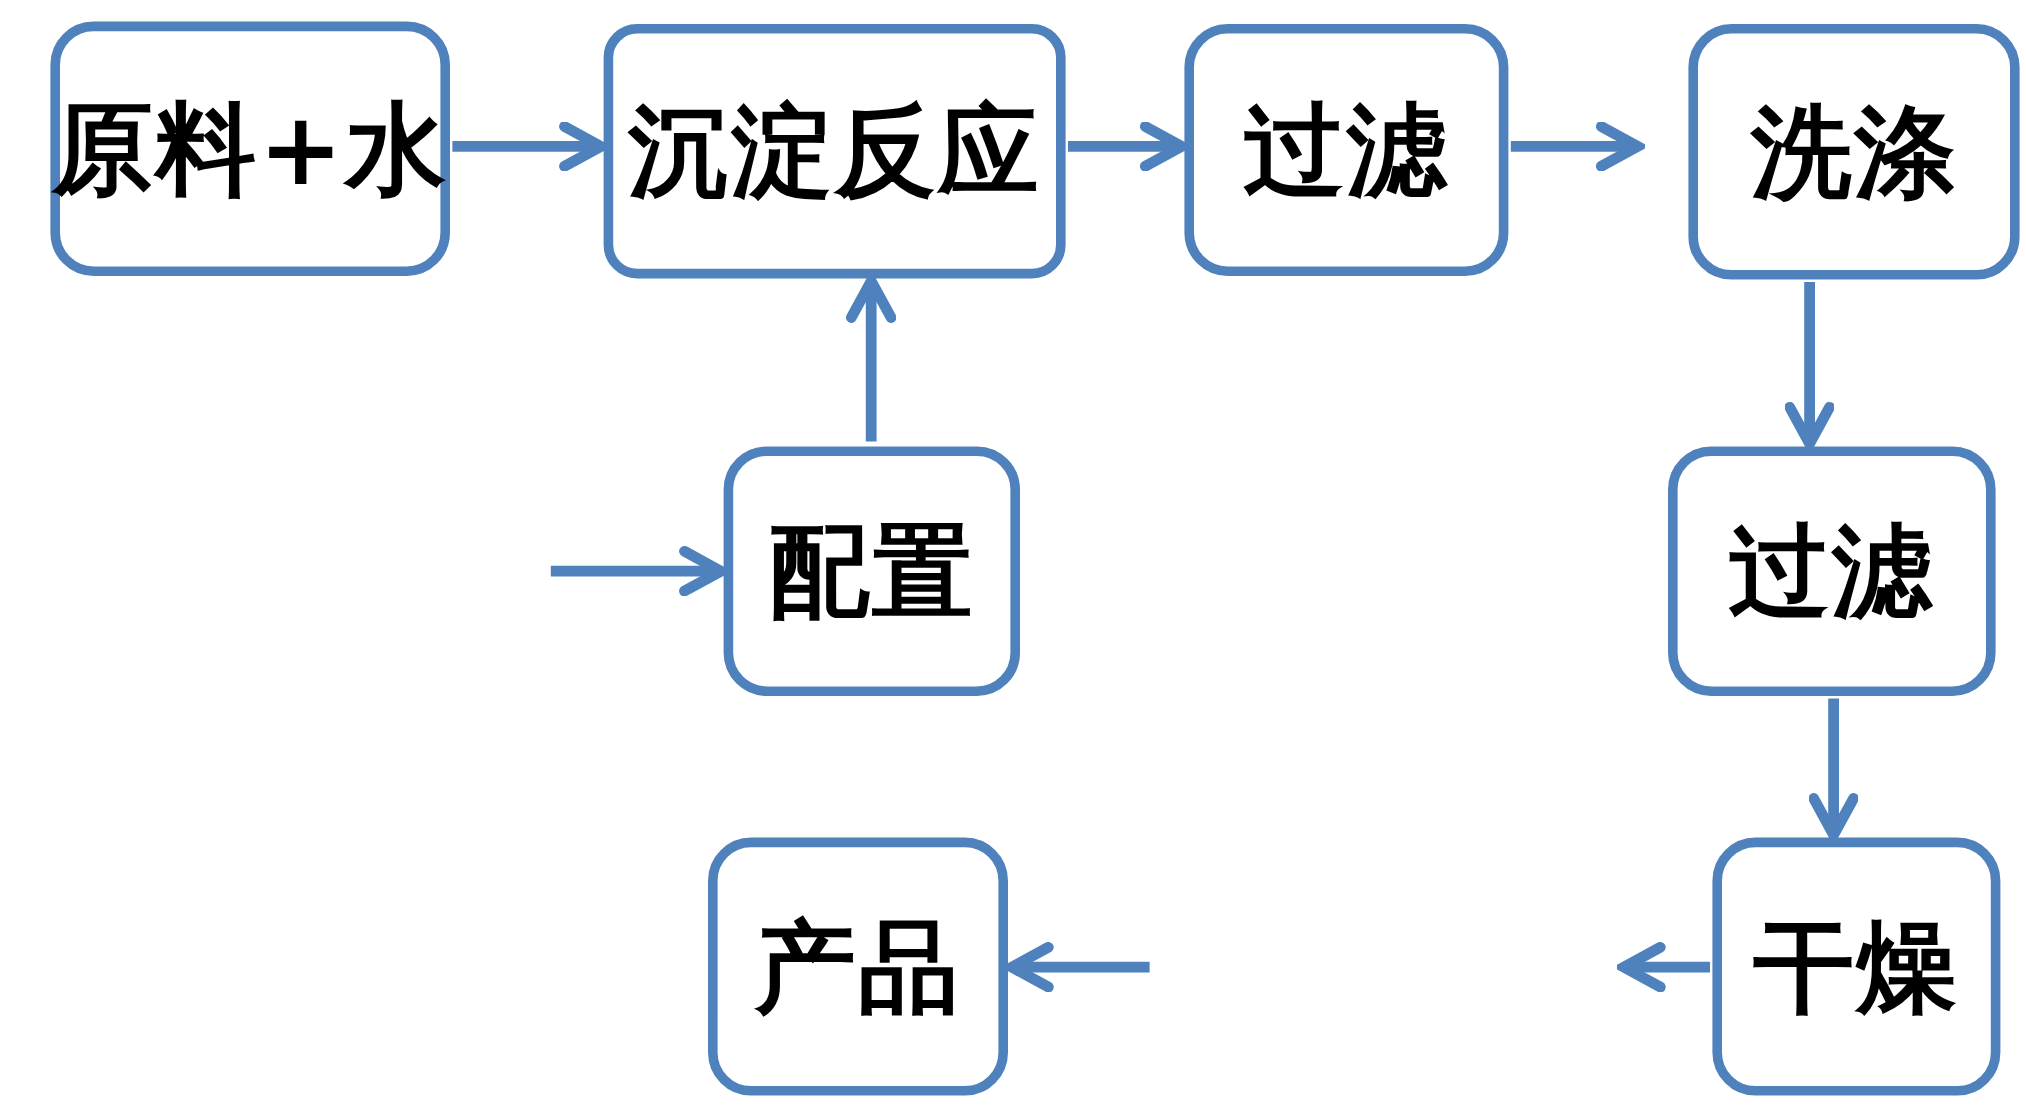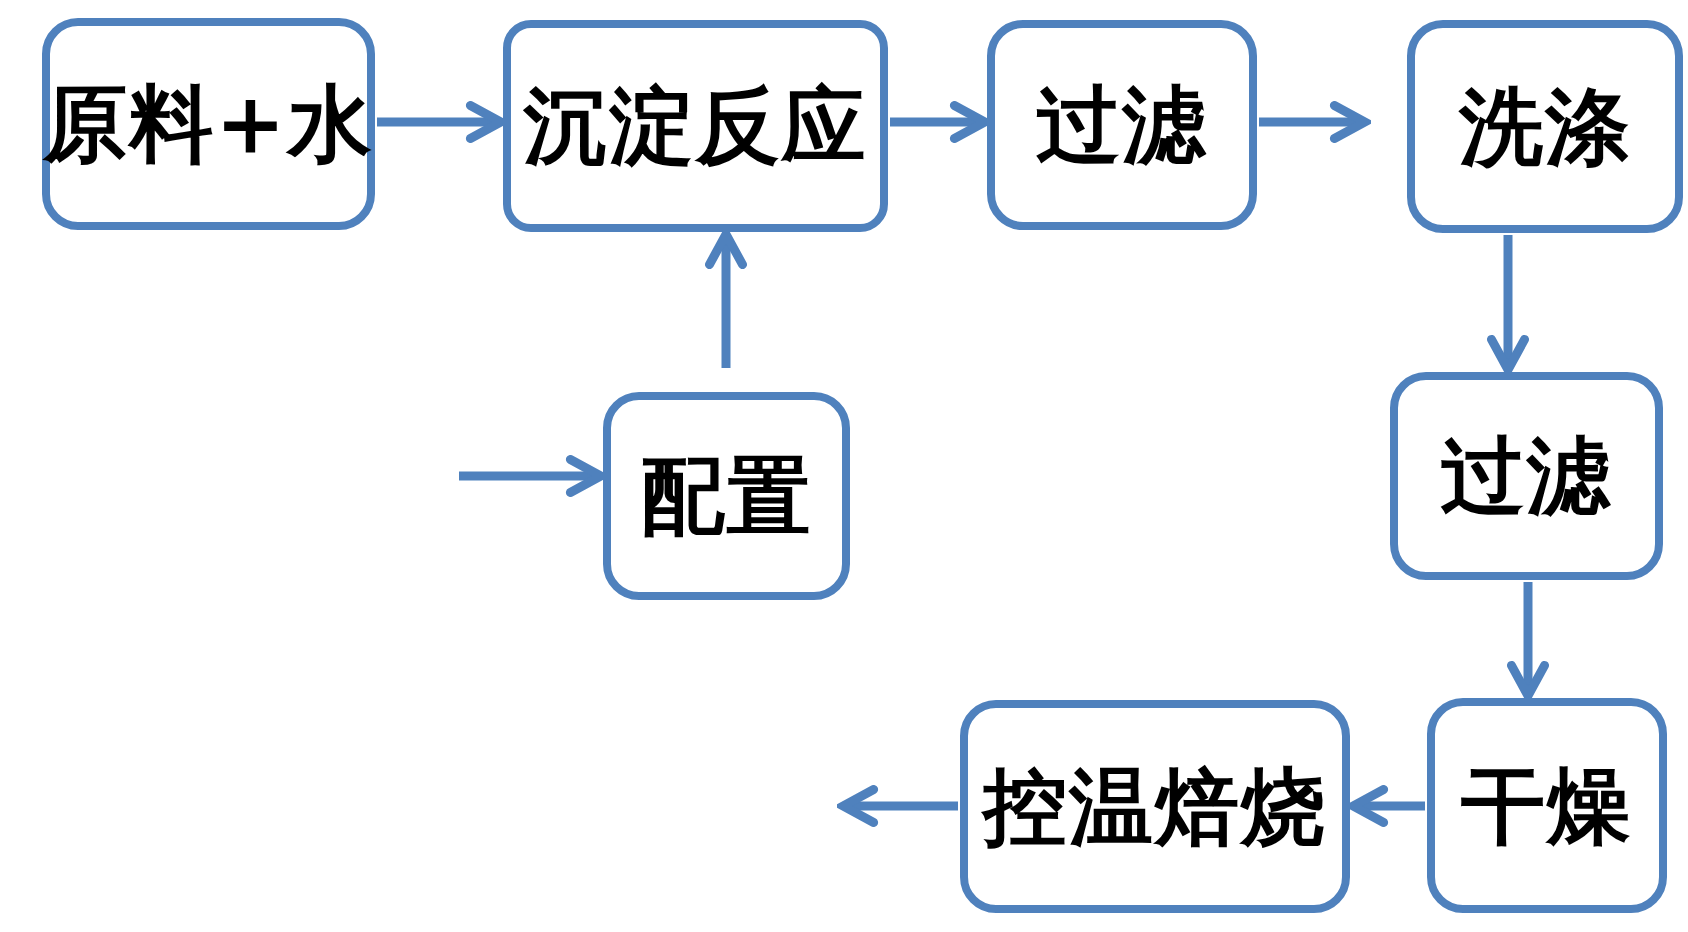--- a/index.html
+++ b/index.html
@@ -59,30 +59,30 @@
 
   <div class="node" style="left:987px; top:20px; width:270px; height:210px;">
     <span class="node-label">过滤</span>
   </div>
 
   <div class="node" style="left:1367px; top:20px; width:276px; height:213px;margin-left:40px;">
     <span class="node-label">洗涤</span>
   </div>
 
 
-  <div class="node" style="left:603px; top:392px; width:247px; height:208px;">
+  <div class="node" style="left:603px; top:372px; width:247px; height:208px;">
     <span class="node-label">配置</span>
   </div>
 
   <div class="node" style="left:1390px; top:372px; width:273px; height:208px;">
     <span class="node-label">过滤</span>
   </div>
 
+  <div class="node" style="left:590px; top:698px; width:250px; height:215px;">
+    <span class="node-label">产品</span>
+  </div>
 
-  <div class="node" style="left:960px; top:700px; width:390px; height:213px;">
-    <span class="node-label">控温焙烧</span>
-  </div>
 
   <div class="node" style="left:1427px; top:698px; width:240px; height:215px;">
     <span class="node-label">干燥</span>
   </div>
 
 </div>
 
 </body></html>

